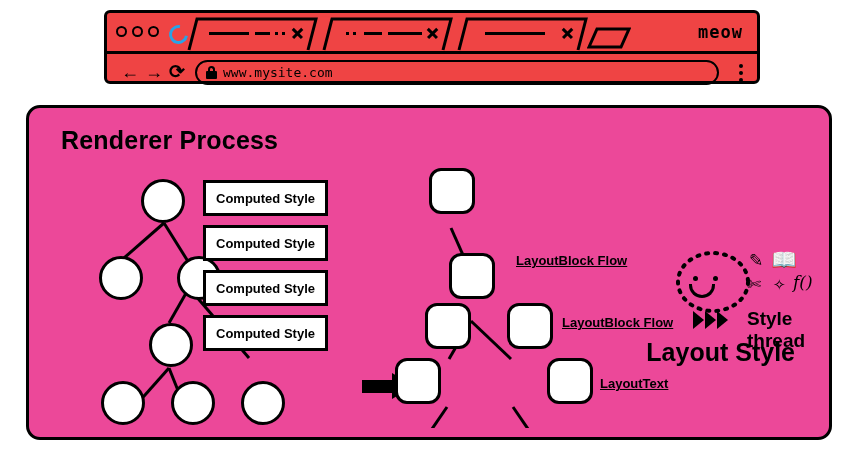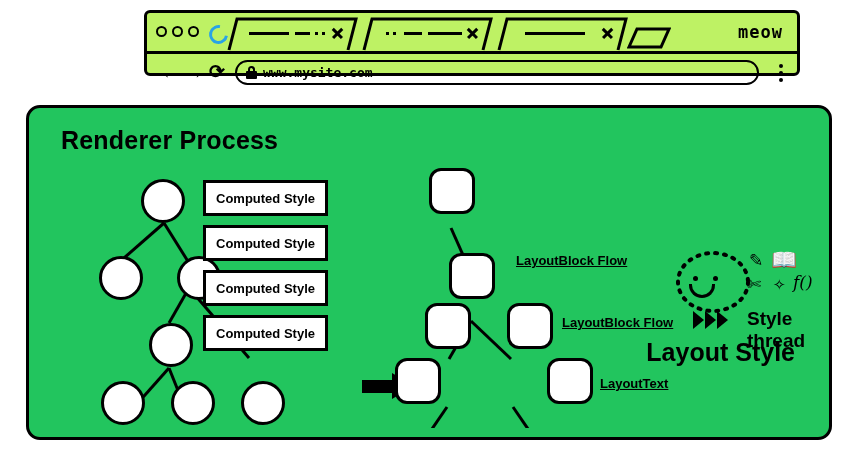--- a/index.html
+++ b/index.html
@@ -20,26 +20,25 @@
     width: 865px;
     height: 455px;
   }
 
   
   .browser {
     position: absolute;
     left: 104px;
     top: 10px;
     width: 656px;
-    height: 66px;
+    height: 74px;
     border: 3px solid #000;
     border-radius: 6px;
-    background: #bef264;
-    box-sizing: border-box;
-    margin-left: 40px;
+    background: #ef4444;
+    box-sizing: border-box;
   }
   .tabbar {
     position: absolute;
     left: 0; top: 0;
     width: 100%;
     height: 41px;
     border-bottom: 3px solid #000;
     box-sizing: border-box;
   }
   .dots {
@@ -180,21 +179,21 @@
     width: 6.6px;
     height: 6px;
     border: 2px solid #000;
     border-bottom: none;
     border-radius: 4px 4px 0 0;
     box-sizing: border-box;
   }
   .url-text {
     font-family: "DejaVu Sans Mono", monospace;
     font-size: 13px;
-    font-weight: 700;
+    font-weight: 400;
     color: #000;
   }
   .kebab {
     position: absolute;
     right: 14px;
     top: 10px;
     width: 4px;
   }
   .kebab i {
     display: block;
@@ -207,21 +206,21 @@
 
   
   .panel {
     position: absolute;
     left: 26px;
     top: 105px;
     width: 806px;
     height: 335px;
     border: 3px solid #000;
     border-radius: 14px;
-    background: #22c55e;
+    background: #ec4899;
     box-sizing: border-box;
   }
   .panel-title {
     position: absolute;
     left: 32px;
     top: 18px;
     font-size: 25px;
     font-weight: 700;
     color: #000;
     letter-spacing: 0.2px;

